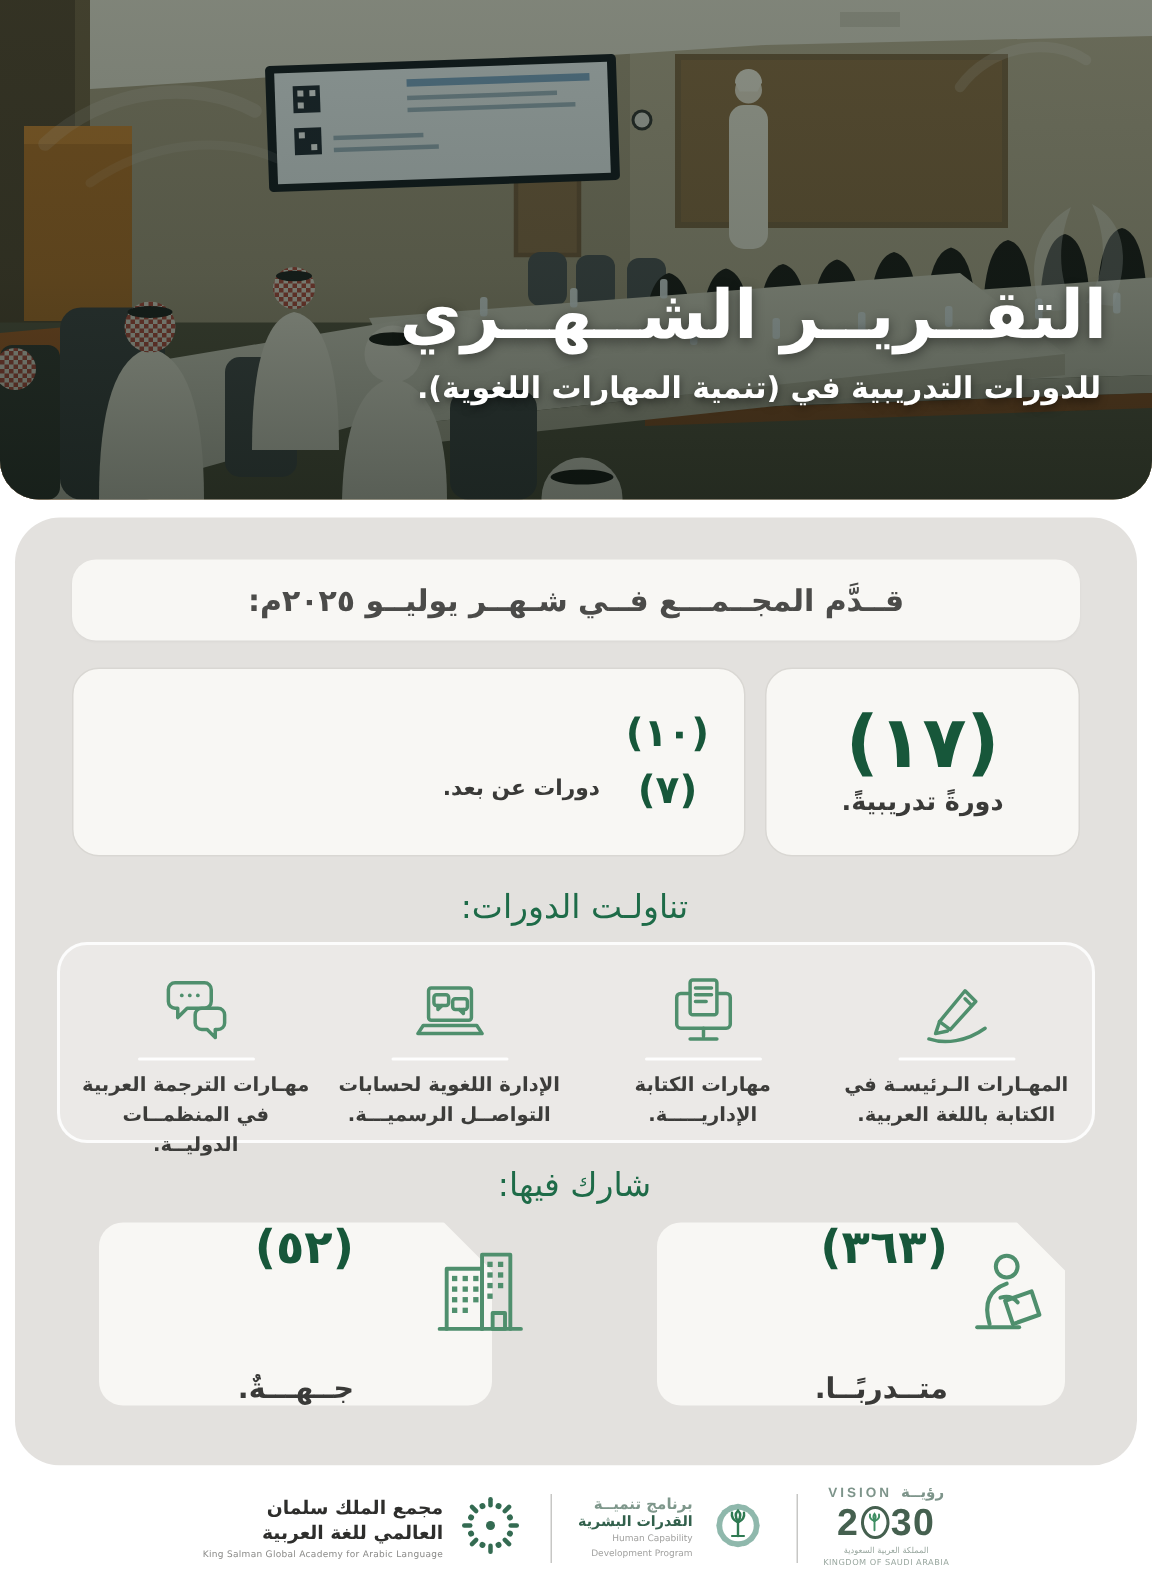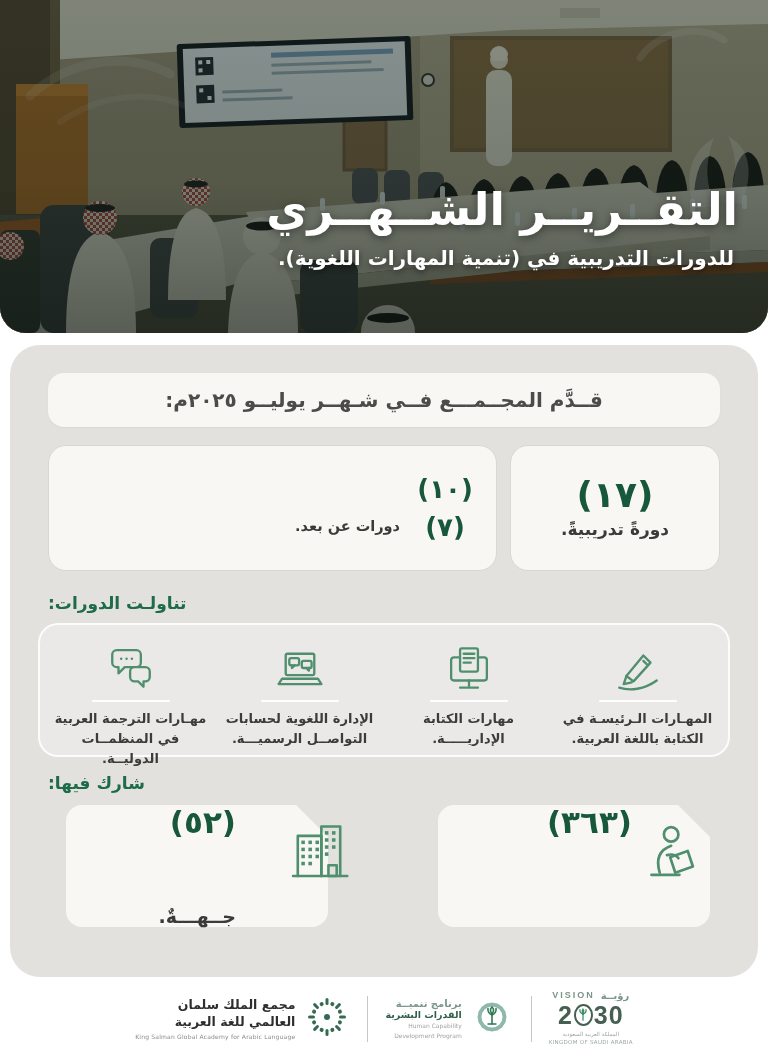--- a/index.html
+++ b/index.html
@@ -43,29 +43,29 @@
     box-shadow:0 1px 2px rgba(0,0,0,.04);
   }
   .stats-row{display:flex;direction:rtl;gap:13px;margin-top:18px;height:126px;}
   .stat-card{
     background:#f8f7f4;border:1px solid #d9d7d3;border-radius:18px;
     box-sizing:border-box;
   }
   .stat-card.total{
     width:210px;display:flex;flex-direction:column;align-items:center;justify-content:center;gap:6px;
   }
-  .stat-card.total .num{color:#17573a;font-size:36px;font-weight:800;line-height:1;}
+  .stat-card.total .num{color:#17573a;font-size:48px;font-weight:800;line-height:1;}
   .stat-card.total .lbl{color:#3a3a38;font-size:17px;font-weight:700;}
   .stat-card.breakdown{flex:1;padding:14px 20px;display:flex;flex-direction:column;justify-content:center;gap:12px;}
   .b-row{display:flex;direction:rtl;align-items:center;gap:14px;}
   .b-row .num{color:#17573a;font-size:26px;font-weight:800;min-width:62px;text-align:center;line-height:1;}
   .b-row .lbl{color:#3a3a38;font-size:14.5px;font-weight:700;line-height:1.5;text-align:right;flex:1;}
 
   .section-heading{
-    direction:rtl;text-align:left;color:#1e6b48;font-size:17px;font-weight:700;
+    direction:rtl;text-align:center;color:#1e6b48;font-size:22px;font-weight:400;
     margin:22px 2px 10px 0;
   }
   .section-heading.share{margin-top:16px;}
 
   
   .topics-panel{
     direction:rtl;display:flex;align-items:flex-start;
     background:rgba(255,255,255,.28);border:2px solid rgba(255,255,255,.85);
     border-radius:20px;padding:16px 6px 14px 6px;height:134px;box-sizing:border-box;
     margin:0 -10px;
@@ -327,20 +327,21 @@
         <span class="p-ic">
           <svg width="58" height="58" viewBox="0 0 56 56" fill="none" stroke="#4f8f6d" stroke-width="2.6" stroke-linecap="round" stroke-linejoin="round">
             <circle cx="32" cy="11" r="7"></circle>
             <path d="M21 48 q-6 -20 11 -26"></path>
             <path d="M28 31 q7 -2 11 3"></path>
             <path d="M31 33 l17 -6 5 15 -17 6 z"></path>
             <path d="M13 50 h27"></path>
           </svg>
         </span>
         <div class="p-num">(٣٦٣)</div>
+        <div class="p-lbl">متــدربًــا.</div>
       </div>
       <div class="p-card entities">
         <span class="p-ic">
           <svg width="66" height="66" viewBox="0 0 56 56" fill="none" stroke="#4f8f6d" stroke-width="2.2" stroke-linecap="round" stroke-linejoin="round">
             <path d="M10 50 V16 H30 V50"></path>
             <path d="M30 50 V8 H46 V50"></path>
             <path d="M6 50 H52"></path>
             <g fill="#4f8f6d" stroke="none">
               <rect x="13" y="20" width="3" height="3"></rect>
                 <rect x="19" y="20" width="3" height="3"></rect>

